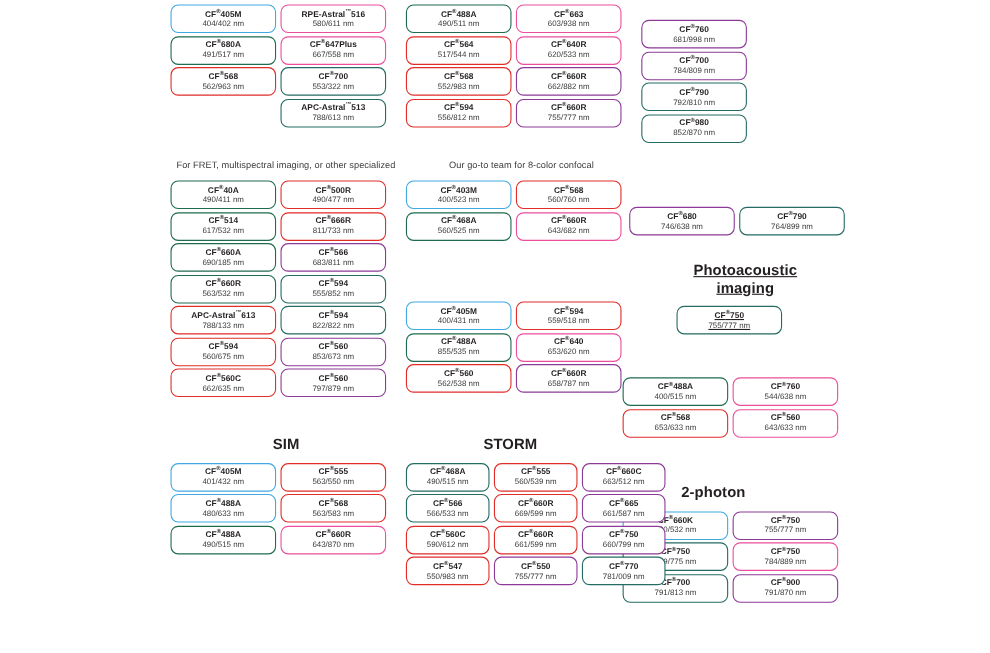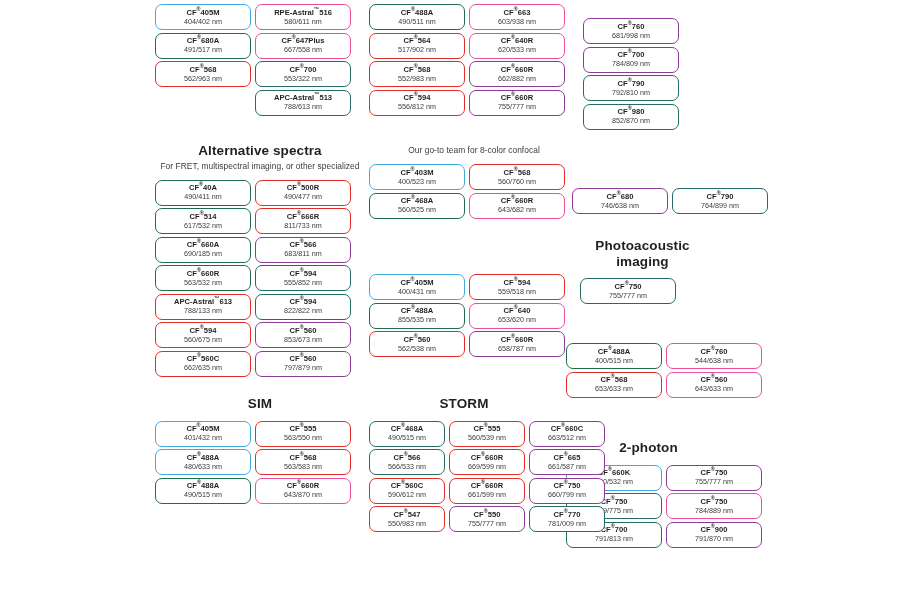--- a/index.html
+++ b/index.html
@@ -114,21 +114,21 @@
 
   <div class="group" style="left:369px;top:4px;">
       <div class="cols">
         <div class="col gap">
           <div class="pill" style="border-color: rgb(31, 107, 77);">
             <div class="nm">CF<sup>®</sup>488A</div>
             <div class="ex">490/511 nm</div>
           </div>
           <div class="pill" style="border-color: rgb(224, 45, 40);">
             <div class="nm">CF<sup>®</sup>564</div>
-            <div class="ex">517/902 nm</div>
+            <div class="ex">517/544 nm</div>
           </div>
           <div class="pill" style="border-color: rgb(224, 45, 40);">
             <div class="nm">CF<sup>®</sup>568</div>
             <div class="ex">552/983 nm</div>
           </div>
           <div class="pill" style="border-color: rgb(224, 45, 40);">
             <div class="nm">CF<sup>®</sup>594</div>
             <div class="ex">556/812 nm</div>
           </div>
         </div>
@@ -170,21 +170,20 @@
           </div>
           <div class="pill" style="border-color: rgb(35, 107, 99);">
             <div class="nm">CF<sup>®</sup>980</div>
             <div class="ex">852/870 nm</div>
           </div>
         </div>
       </div>
     </div>
 
   <div class="group" style="left:155px;top:143px;width:210px;">
-      <div class="grp-title">Alternative spectra</div>
       <div class="grp-sub">For FRET, multispectral imaging, or other specialized</div>
       <div class="cols" style="margin-top: 9px;">
         <div class="col gap">
           <div class="pill" style="border-color: rgb(31, 107, 77);">
             <div class="nm">CF<sup>®</sup>40A</div>
             <div class="ex">490/411 nm</div>
           </div>
           <div class="pill" style="border-color: rgb(31, 107, 77);">
             <div class="nm">CF<sup>®</sup>514</div>
             <div class="ex">617/532 nm</div>
@@ -312,21 +311,21 @@
         </div>
         <div class="col">
           <div class="pill" style="border-color: rgb(35, 107, 99);">
             <div class="nm">CF<sup>®</sup>790</div>
             <div class="ex">764/899 nm</div>
           </div>
         </div>
       </div>
     </div>
 
-  <div class="group" style="left:580px;top:238px;width:125px;">
+  <div class="group" style="left:615px;top:238px;width:125px;text-decoration:underline;">
       <div class="grp-title">Photoacoustic imaging</div>
       <div class="cols" style="margin-top: 9px;">
         <div class="col">
           <div class="pill" style="border-color: rgb(35, 107, 99);">
             <div class="nm">CF<sup>®</sup>750</div>
             <div class="ex">755/777 nm</div>
           </div>
         </div>
       </div>
     </div>

